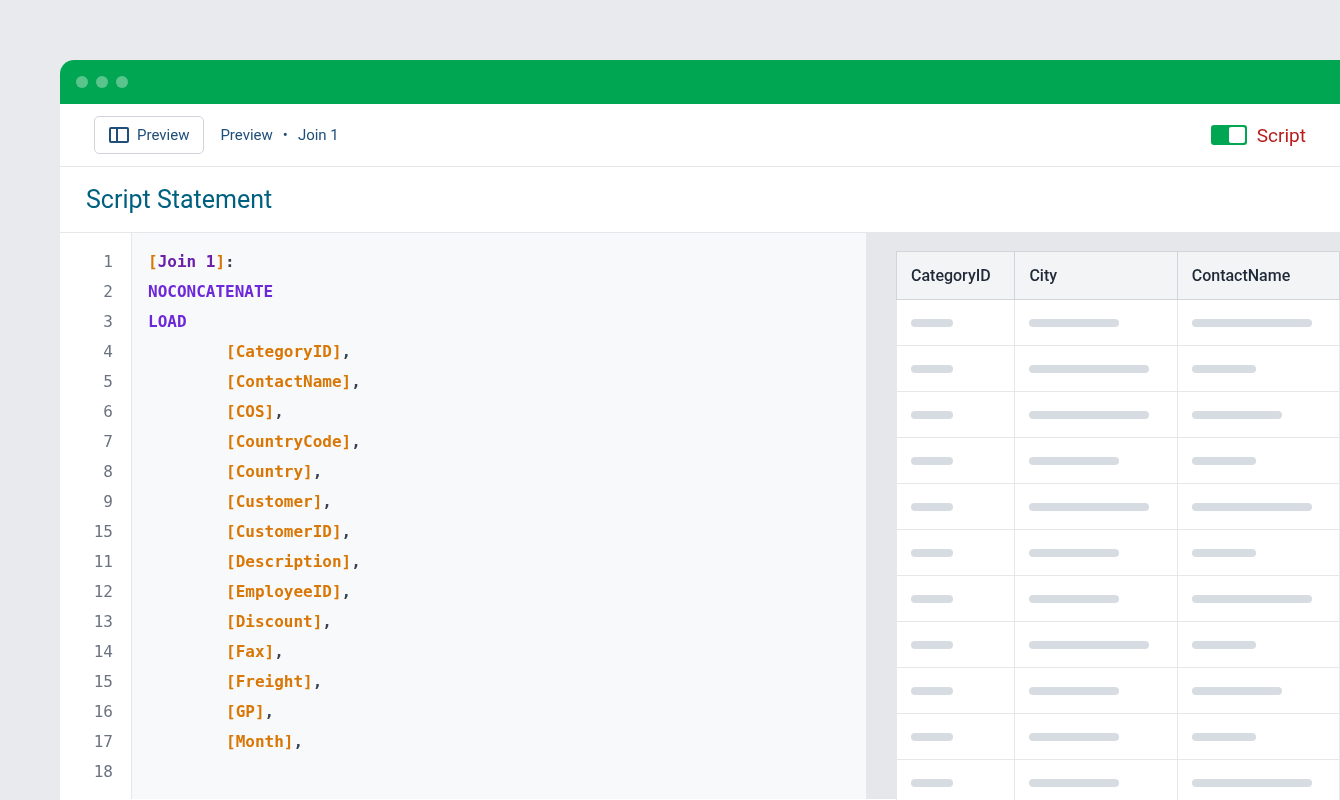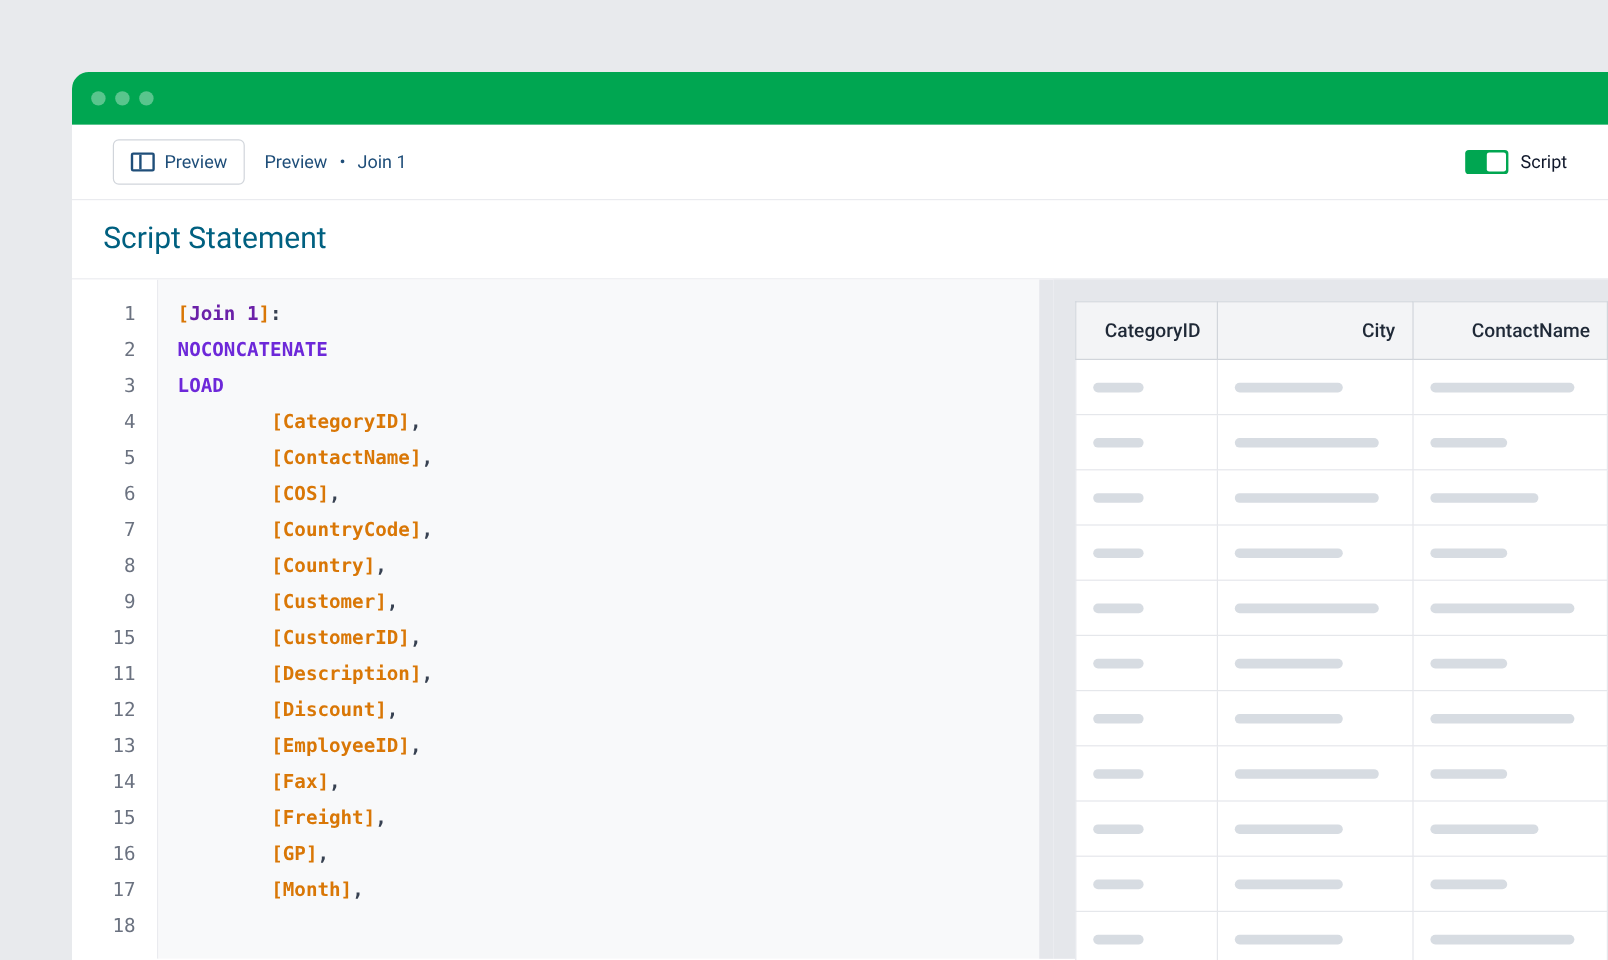--- a/index.html
+++ b/index.html
@@ -122,22 +122,22 @@
       position: absolute;
       right: 2px;
       top: 2px;
       width: 16px;
       height: 16px;
       background: white;
       border-radius: 2px;
     }
     
     .toggle-label {
-      color: #0f172a;
-      font-size: 15px;
+      color: #b91c1c;
+      font-size: 19px;
     }
     
     .section-header {
       padding: 18px 26px 18px 26px;
       background: white;
       border-bottom: 1px solid #e5e7eb;
     }
     
     .section-title {
       color: #006080;
@@ -204,21 +204,21 @@
     }
     
     .data-table {
       background: white;
       border-collapse: collapse;
       width: 100%;
     }
     
     .data-table th {
       background: #f3f4f6;
-      text-align: right;
+      text-align: left;
       padding: 14px 14px;
       font-weight: 500;
       color: #1f2937;
       font-size: 16px;
       border: 1px solid #d1d5db;
     }
     
     .data-table td {
       padding: 10px 14px;
       border: 1px solid #e5e7eb;
@@ -297,22 +297,22 @@
           <div class="code-line"><span class="tk-keyword">NOCONCATENATE</span></div>
           <div class="code-line"><span class="tk-keyword">LOAD</span></div>
           <div class="code-line indent1"><span class="tk-field">[CategoryID]</span><span class="tk-comma">,</span></div>
           <div class="code-line indent1"><span class="tk-field">[ContactName]</span><span class="tk-comma">,</span></div>
           <div class="code-line indent1"><span class="tk-field">[COS]</span><span class="tk-comma">,</span></div>
           <div class="code-line indent1"><span class="tk-field">[CountryCode]</span><span class="tk-comma">,</span></div>
           <div class="code-line indent1"><span class="tk-field">[Country]</span><span class="tk-comma">,</span></div>
           <div class="code-line indent1"><span class="tk-field">[Customer]</span><span class="tk-comma">,</span></div>
           <div class="code-line indent1"><span class="tk-field">[CustomerID]</span><span class="tk-comma">,</span></div>
           <div class="code-line indent1"><span class="tk-field">[Description]</span><span class="tk-comma">,</span></div>
+          <div class="code-line indent1"><span class="tk-field">[EmployeeID]</span><span class="tk-comma">,</span></div>
           <div class="code-line indent1"><span class="tk-field">[Discount]</span><span class="tk-comma">,</span></div>
-          <div class="code-line indent1"><span class="tk-field">[EmployeeID]</span><span class="tk-comma">,</span></div>
           <div class="code-line indent1"><span class="tk-field">[Fax]</span><span class="tk-comma">,</span></div>
           <div class="code-line indent1"><span class="tk-field">[Freight]</span><span class="tk-comma">,</span></div>
           <div class="code-line indent1"><span class="tk-field">[GP]</span><span class="tk-comma">,</span></div>
           <div class="code-line indent1"><span class="tk-field">[Month]</span><span class="tk-comma">,</span></div>
         </div>
     </div>
     <div class="table-pane">
       <table class="data-table" id="data-table">
           <thead>
             <tr>

